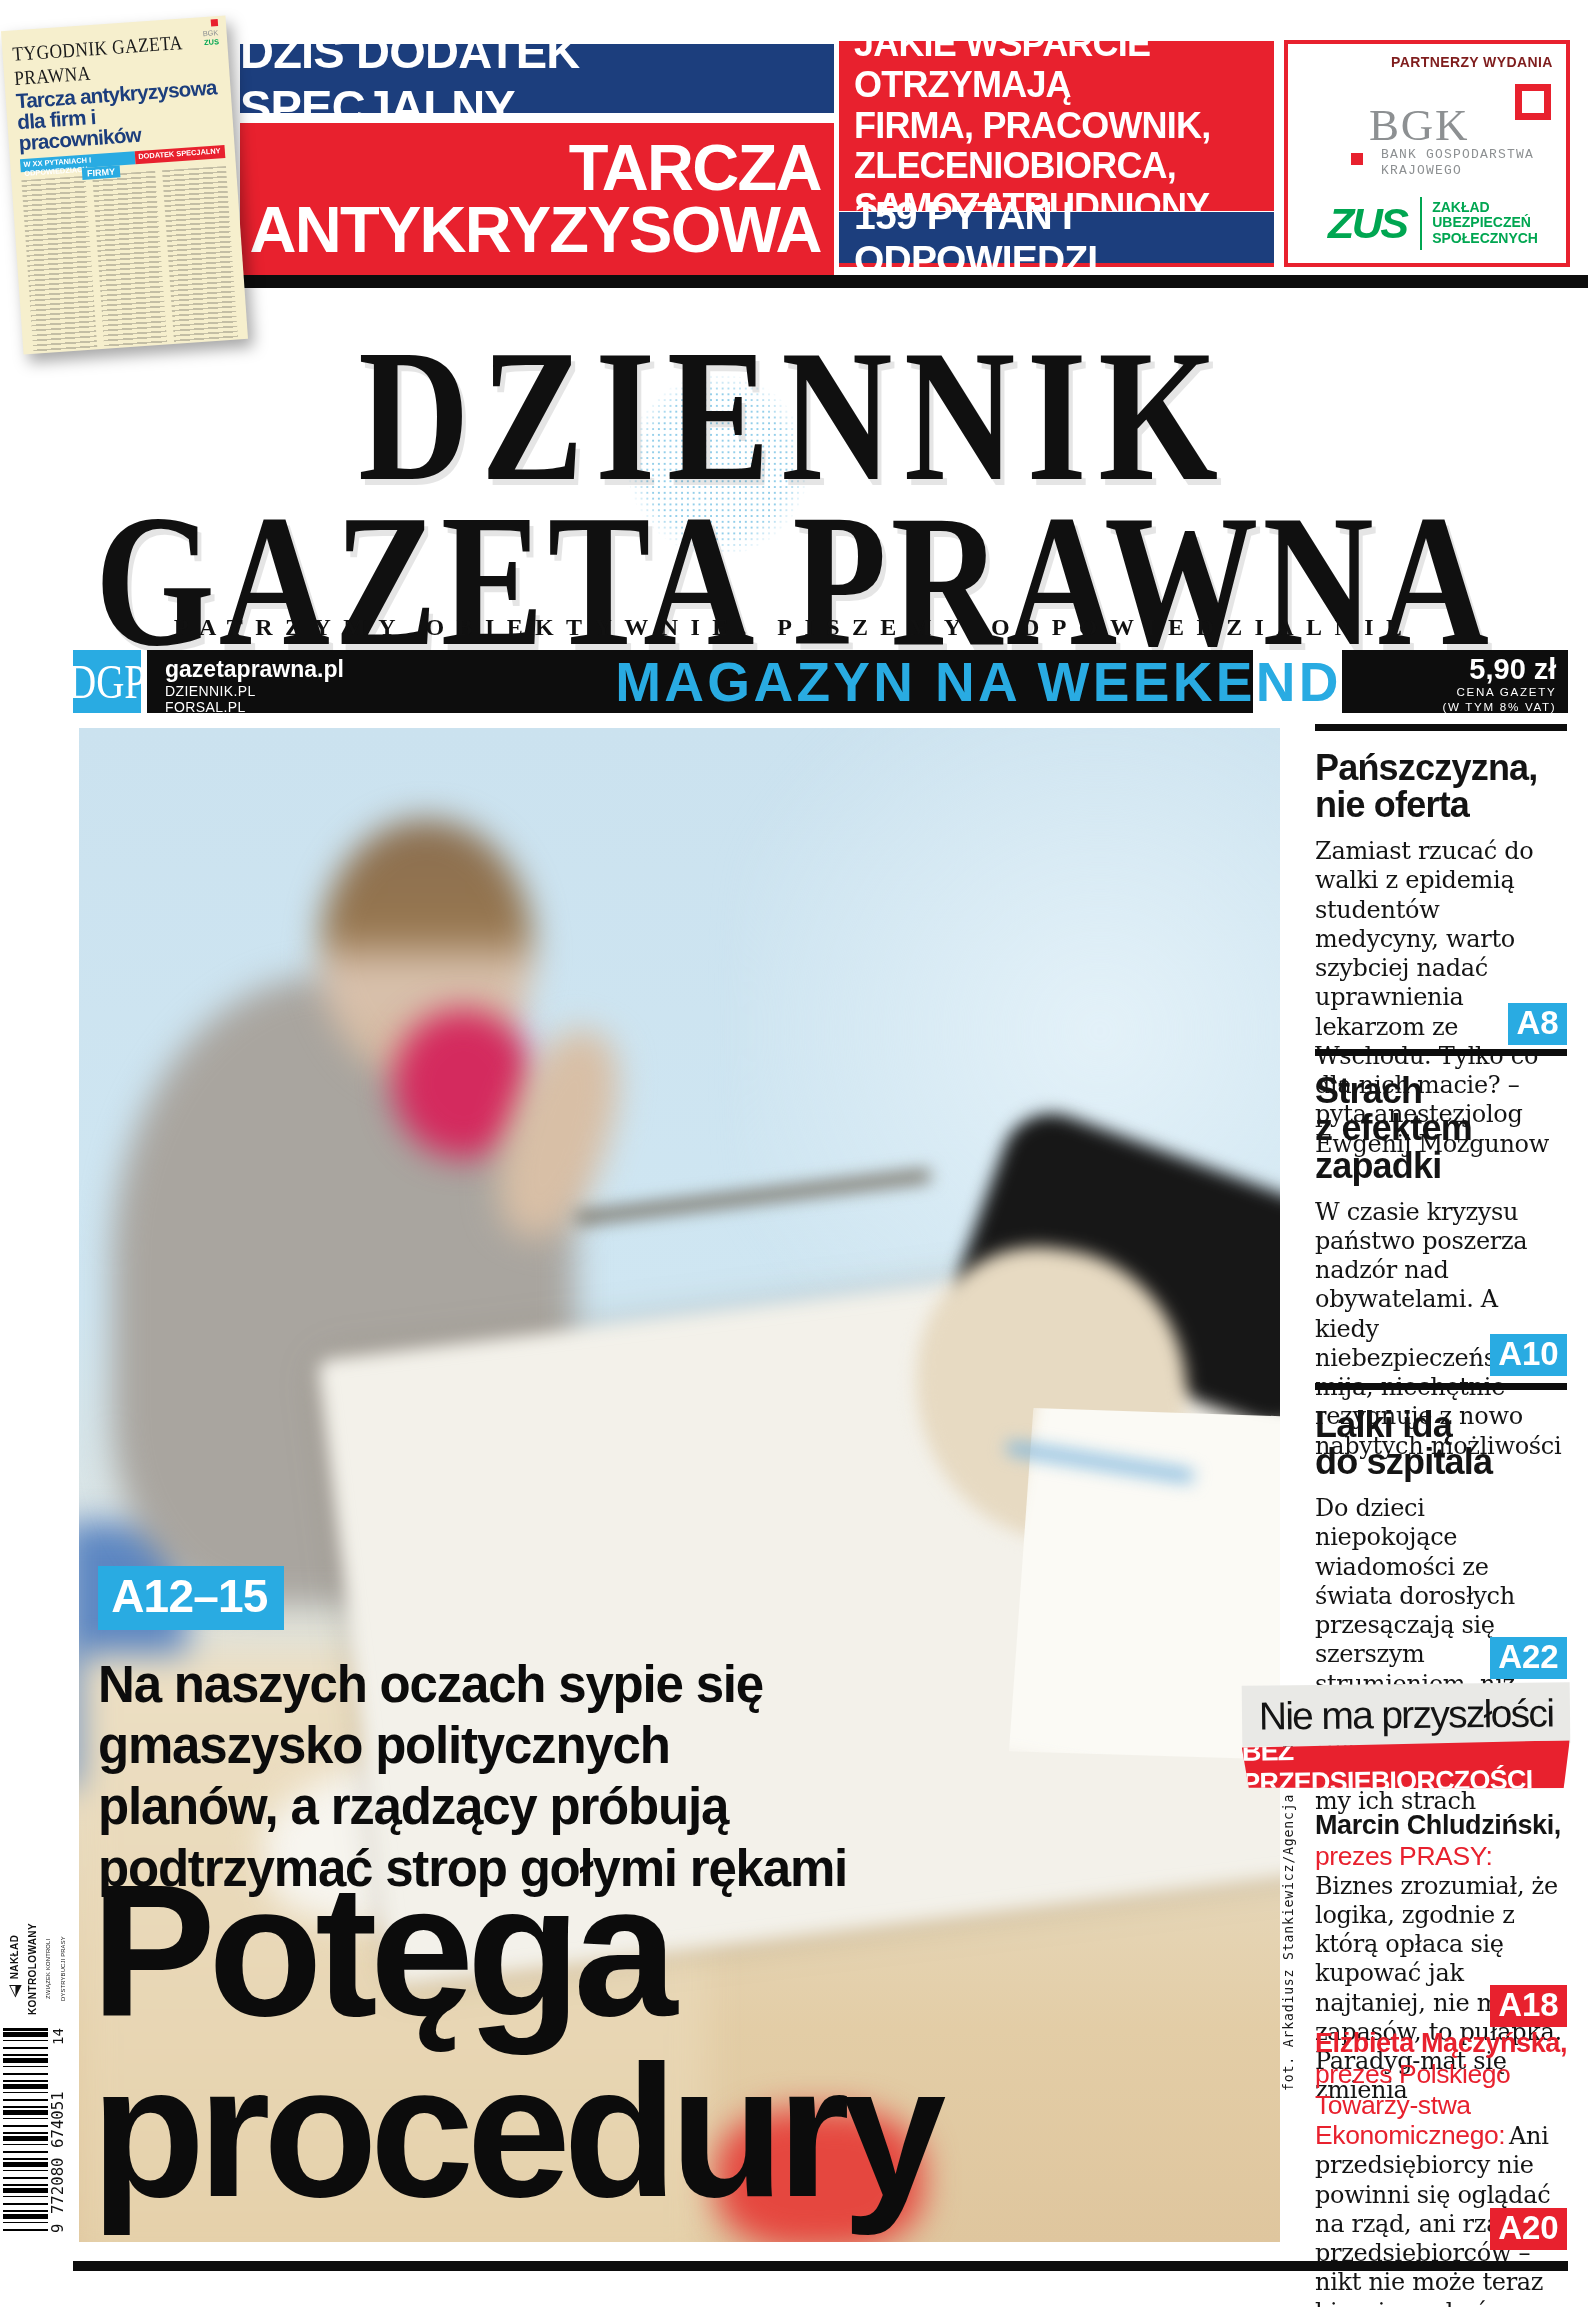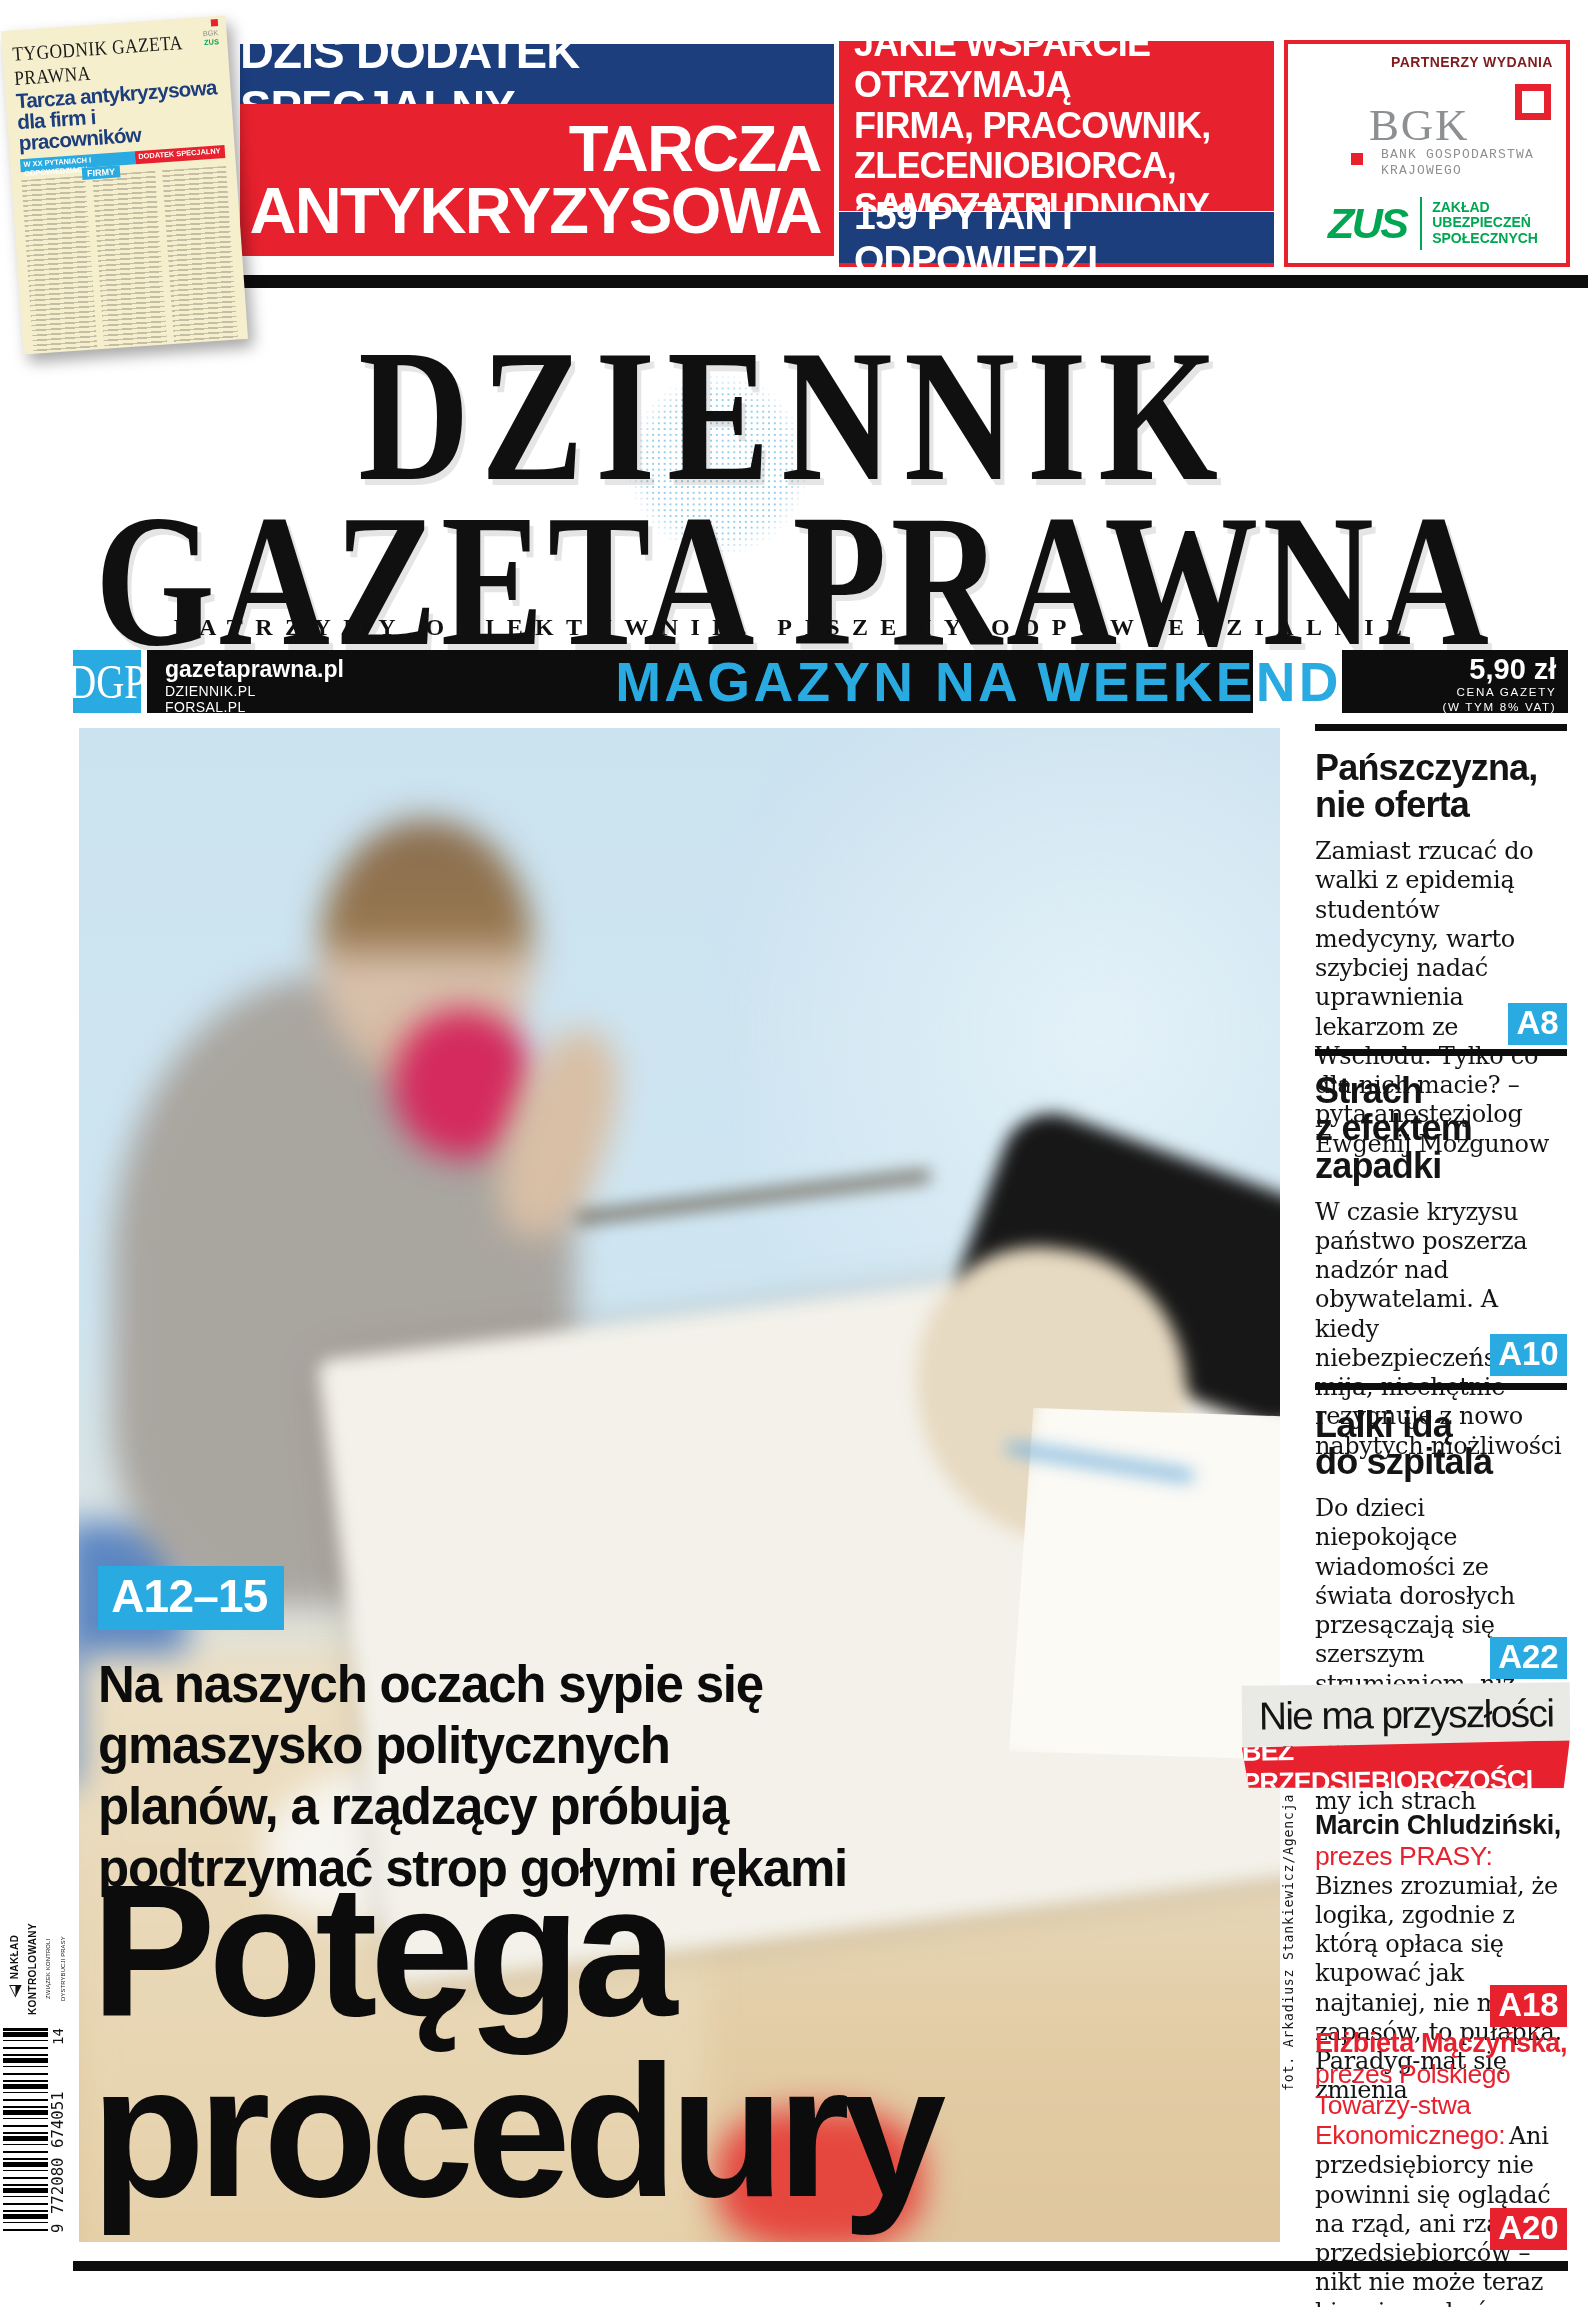--- a/index.html
+++ b/index.html
@@ -5,21 +5,21 @@
   html,body{margin:0;padding:0;background:#ffffff;}
   .page{position:relative;width:1588px;height:2307px;background:#fff;overflow:hidden;
         font-family:"Liberation Sans",sans-serif;color:#111;}
   .pre{white-space:pre-line;}
   .abs{position:absolute;}
 
   
   .bar-special{left:240px;top:44px;width:594px;height:69px;background:#1c3e7d;
     display:flex;align-items:center;justify-content:center;}
   .bar-special span{color:#fff;font-weight:bold;font-size:47px;letter-spacing:-0.8px;}
-  .box-tarcza{left:240px;top:104px;width:594px;height:152px;background:#e8212e;
+  .box-tarcza{left:240px;top:123px;width:594px;height:152px;background:#e8212e;
     display:flex;flex-direction:column;justify-content:center;align-items:flex-end;padding-right:13.2px;box-sizing:border-box;}
   .box-tarcza span{color:#fff;font-weight:bold;font-size:65px;line-height:.95;letter-spacing:-1.7px;text-align:right;white-space:pre-line;}
   .box-support{left:839px;top:41px;width:435px;height:170px;background:#e8212e;
     display:flex;align-items:center;box-sizing:border-box;padding:5px 8.3px 5px 15px;}
   .box-support span{color:#fff;font-weight:bold;font-size:36px;line-height:1.13;letter-spacing:-0.8px;white-space:pre-line;}
   .box-questions{left:839px;top:212px;width:435px;height:55px;background:#1c3e7d;
     display:flex;align-items:center;padding-left:15px;box-sizing:border-box;border-bottom:4.1px solid #e8212e;}
   .box-questions span{color:#fff;font-weight:bold;font-size:39px;letter-spacing:-0.8px;}
 
   

